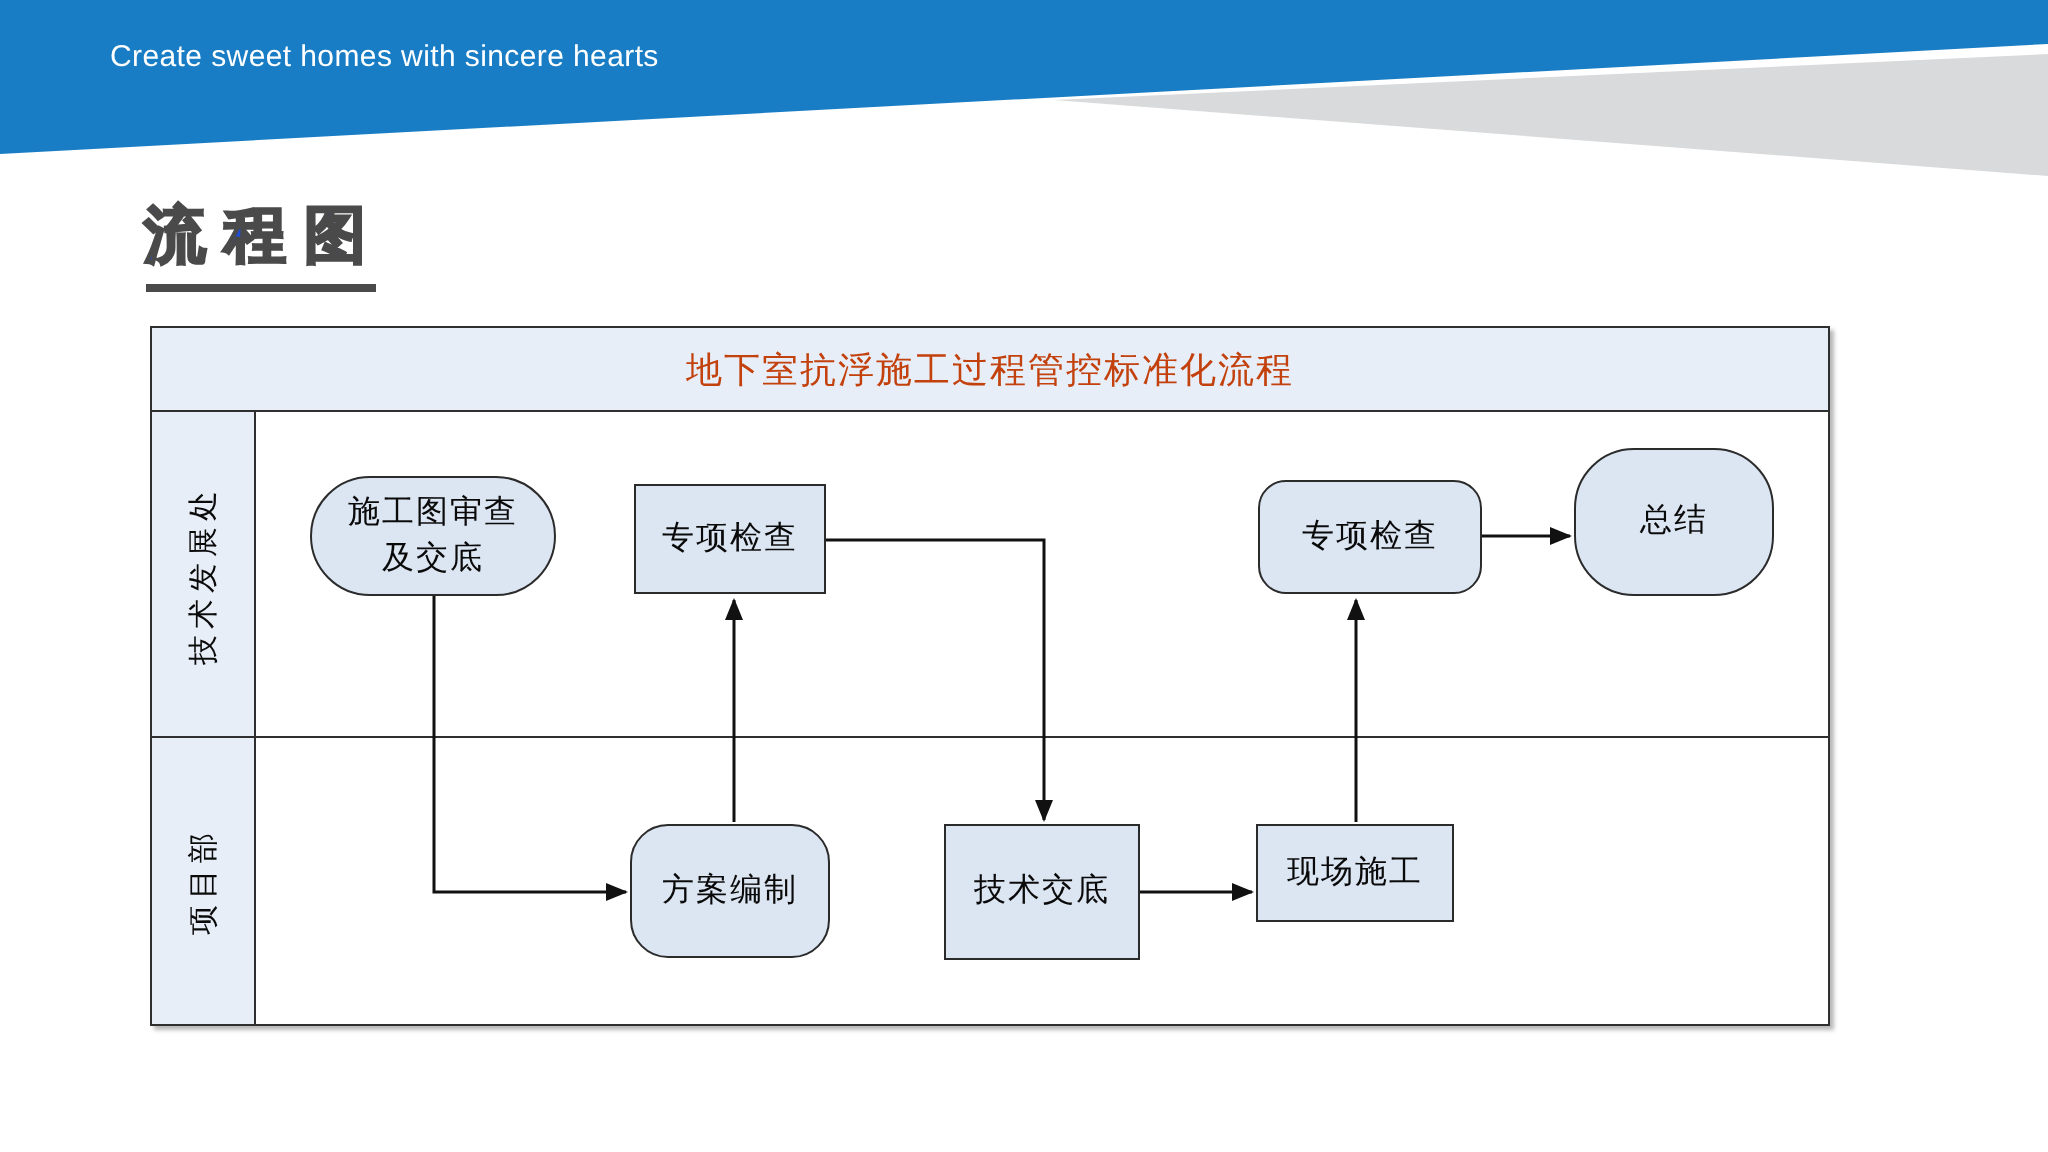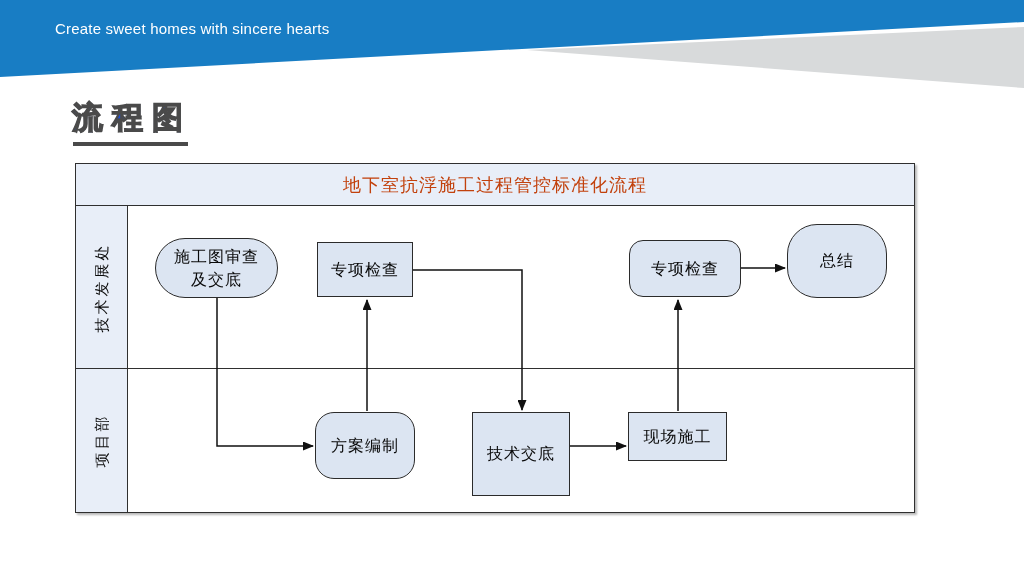--- a/index.html
+++ b/index.html
@@ -112,14 +112,14 @@
     <path d="M728,268 L785,268" marker-end="url(#arrow)"></path>
   </g>
 </svg>
 
 <div class="node stadium" style="left:155px;top:238px;width:123px;height:60px;">施工图审查
 及交底</div>
 <div class="node" style="left:317px;top:242px;width:96px;height:55px;">专项检查</div>
 <div class="node" style="left:629px;top:240px;width:112px;height:57px;border-radius:14px;">专项检查</div>
 <div class="node stadium" style="left:787px;top:224px;width:100px;height:74px;">总结</div>
 <div class="node" style="left:315px;top:412px;width:100px;height:67px;border-radius:19px;">方案编制</div>
-<div class="node" style="left:472px;top:412px;width:98px;height:84px;">技术交底</div>
+<div class="node" style="left:472px;top:412px;width:98px;height:68px;">技术交底</div>
 <div class="node" style="left:628px;top:412px;width:99px;height:49px;">现场施工</div>
 
 </body></html>

